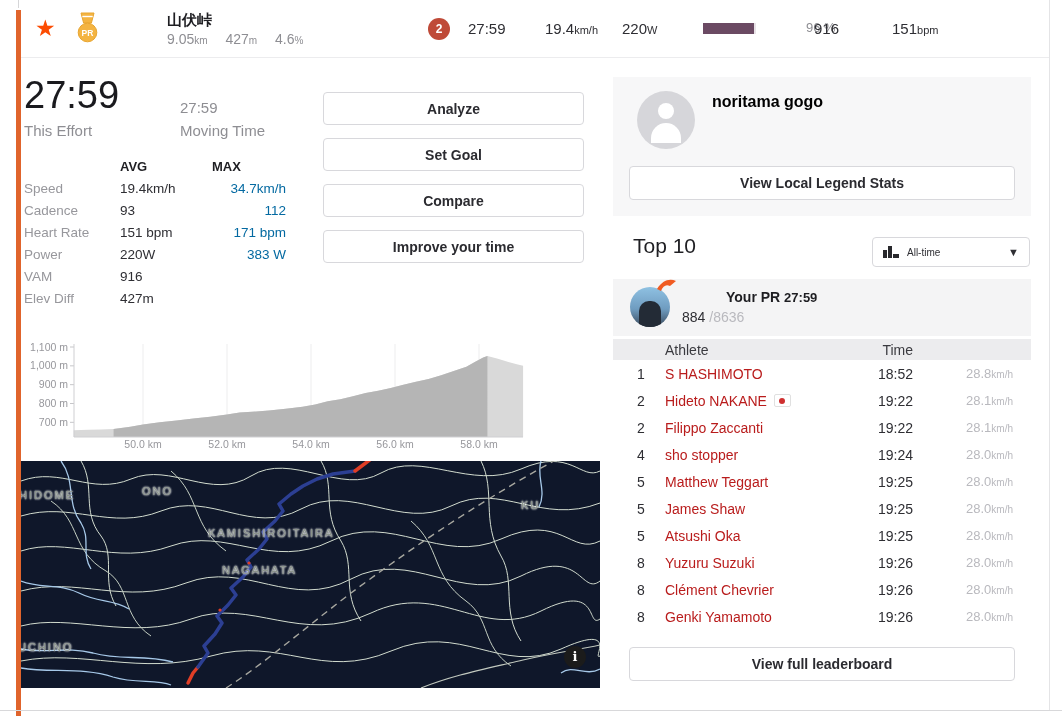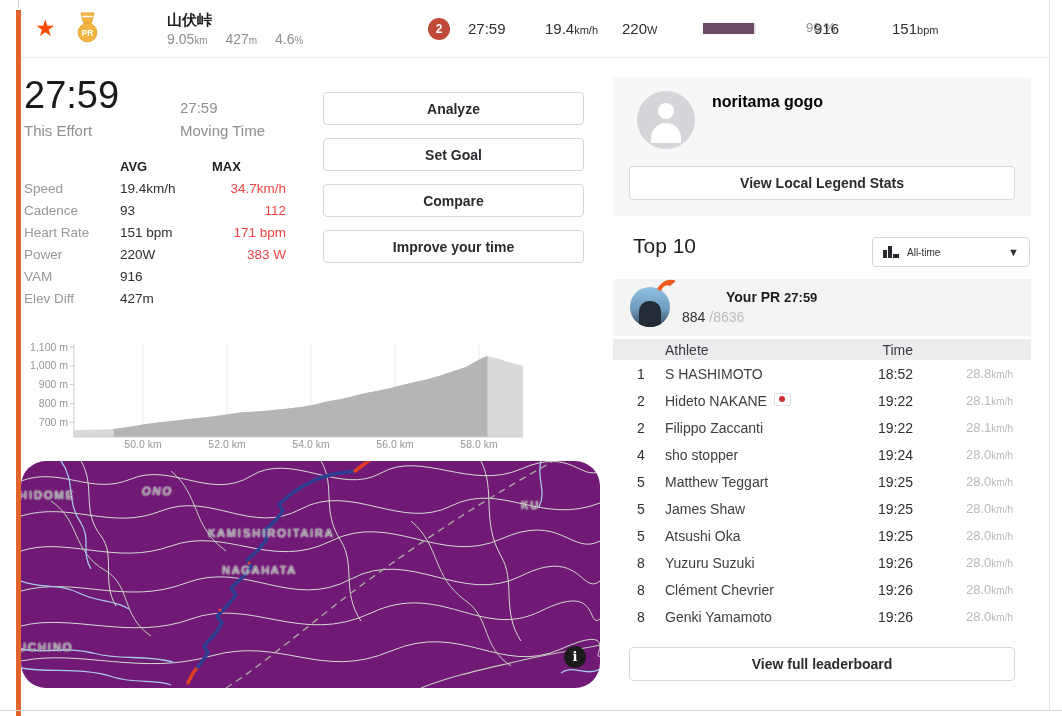--- a/index.html
+++ b/index.html
@@ -30,32 +30,32 @@
   
   .big-time{position:absolute;left:24px;top:74px;font-size:38px;color:#1a1a1e;}
   .big-time-label{position:absolute;left:24px;top:122px;font-size:15px;color:#8e8e93;}
   .moving-time{position:absolute;left:180px;top:99px;font-size:15px;color:#8e8e93;}
   .moving-time-label{position:absolute;left:180px;top:122px;font-size:15px;color:#8e8e93;}
 
   .stats-table{position:absolute;left:24px;top:156px;width:262px;font-size:13.5px;}
   .srow{display:grid;grid-template-columns:96px 92px 74px;height:22px;line-height:22px;}
   .srow .lbl{color:#97979c;text-align:left;padding-right:26px;}
   .srow .avg{color:#2e2e33;}
-  .srow .max{color:#ef4444;text-align:right;}
+  .srow .max{color:#0369a1;text-align:right;}
   .srow.head .avg,.srow.head .max{font-weight:bold;font-size:13px;color:#1e1e22;}
   .srow.head .max{text-align:left;}
 
   .actions{position:absolute;left:323px;top:92px;width:261px;}
   .action-btn{display:block;width:100%;height:33px;margin-bottom:13px;background:#fff;
       border:1px solid #d8d8dc;border-radius:4px;font-family:"Liberation Sans",sans-serif;
       font-size:14px;font-weight:bold;color:#2b2b30;cursor:pointer;}
 
   .elev-chart{position:absolute;left:22px;top:336px;}
 
-  .map{position:absolute;left:21px;top:461px;width:579px;height:227px;background:#701a75;overflow:hidden;border-radius:25px;}
+  .map{position:absolute;left:21px;top:461px;width:579px;height:227px;background:#0f172a;overflow:hidden;}
   .map-label{position:absolute;font-size:11px;letter-spacing:2px;color:#8a938a;white-space:nowrap;
              text-shadow:0 0 2px #fff,0 0 2px #fff;}
   .map-info{position:absolute;left:543px;top:185px;width:22px;height:22px;border-radius:50%;background:#1b1b1b;
             color:#fff;text-align:center;line-height:22px;font-size:13px;font-weight:bold;
             font-family:"DejaVu Serif",serif;cursor:pointer;}
 
   
   .legend-card{position:absolute;left:613px;top:77px;width:418px;height:139px;background:#f7f7f8;}
   .ll-avatar{position:absolute;left:24px;top:14px;width:58px;height:58px;border-radius:50%;background:#d6d6da;overflow:hidden;}
   .ll-head{position:absolute;left:21px;top:12px;width:16px;height:16px;border-radius:50%;background:#fff;}
@@ -86,21 +86,21 @@
              display:flex;align-items:center;font-size:14px;color:#3a3a3f;box-sizing:border-box;
              padding-left:24px;padding-right:18px;}
   .lb-header .h-rank{width:28px;}
   .lb-header .h-name{flex:1;}
   .lb-header .h-time{width:60px;text-align:right;}
   .lb-header .h-spacer{width:100px;}
   .lb-rows{position:absolute;left:613px;top:360px;width:418px;}
   .lb-row{display:flex;align-items:center;height:27px;font-size:14px;box-sizing:border-box;
           padding-left:24px;padding-right:18px;cursor:pointer;}
   .lb-row .c-rank{width:28px;color:#2e2e33;}
-  .lb-row .c-name{flex:1;color:#404040;display:flex;}
+  .lb-row .c-name{flex:1;color:#b91c1c;display:flex;align-items:center;}
   .lb-row .c-time{width:60px;text-align:right;color:#2e2e33;}
   .lb-row .c-speed{width:100px;text-align:right;color:#b9b9be;font-size:13px;}
   .lb-row .c-speed .unit{font-size:10px;}
   .flag{display:inline-block;width:15px;height:11px;background:#fff;border:1px solid #e0e0e0;border-radius:2px;
         margin-left:7px;position:relative;}
   .flag::after{content:"";position:absolute;left:4.5px;top:2.5px;width:6px;height:6px;border-radius:50%;background:#cf2f2f;}
   .lb-footer-btn{position:absolute;left:629px;top:647px;width:386px;height:34px;background:#fff;border:1px solid #d8d8dc;
           border-radius:4px;font-family:"Liberation Sans",sans-serif;font-size:14px;font-weight:bold;color:#2b2b30;cursor:pointer;}
 </style>
 </head>
@@ -258,21 +258,21 @@
       <g fill="none" stroke-linecap="round" stroke-linejoin="round">
         <polyline points="167,222 172,212 177,206" stroke="#e03e26" stroke-width="3.5"></polyline>
         <polyline points="177,206 187,192 183,185 194,173 201,162 196,155 207,144 215,134 210,127 222,116 230,106 226,99 238,88 246,78 242,71 254,60 262,50 258,43 270,33 282,25 296,18 312,13 334,10" stroke="#2c3f93" stroke-width="3.5"></polyline>
         <polyline points="334,10 342,4 350,-2" stroke="#e03e26" stroke-width="3.5"></polyline>
         <circle cx="228" cy="102" r="1.6" fill="#e03e26"></circle>
         <circle cx="199" cy="149" r="1.6" fill="#e03e26"></circle>
       </g>
     </svg>
     <div id="map-labels">
         <span class="map-label" style="left: -2px; top: 28px;">HIDOME</span>
-        <span class="map-label" style="left: 121px; top: 24px; font-style: italic;">ONO</span>
+        <span class="map-label" style="left: 121px; top: 24px;">ONO</span>
         <span class="map-label" style="left: 187px; top: 66px;">KAMISHIROITAIRA</span>
         <span class="map-label" style="left: 201px; top: 103px;">NAGAHATA</span>
         <span class="map-label" style="left: -3px; top: 180px;">UCHINO</span>
         <span class="map-label" style="left: 500px; top: 38px;">KU</span>
       </div>
     <div class="map-info">i</div>
   </div>
 
   <div class="legend-card">
     <div class="ll-avatar">

